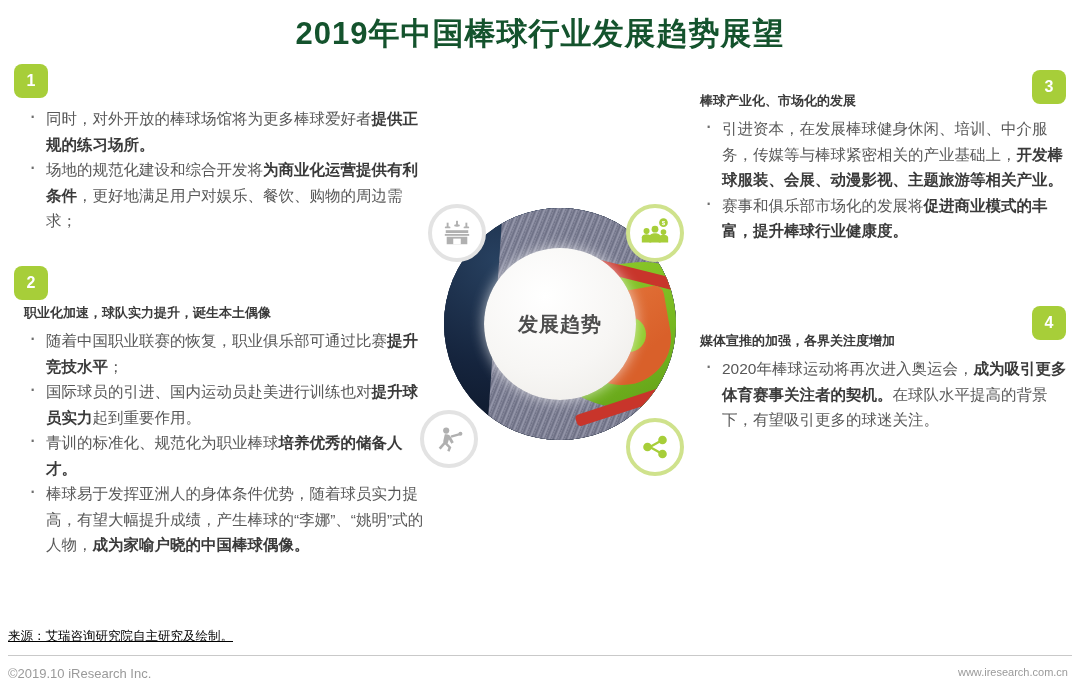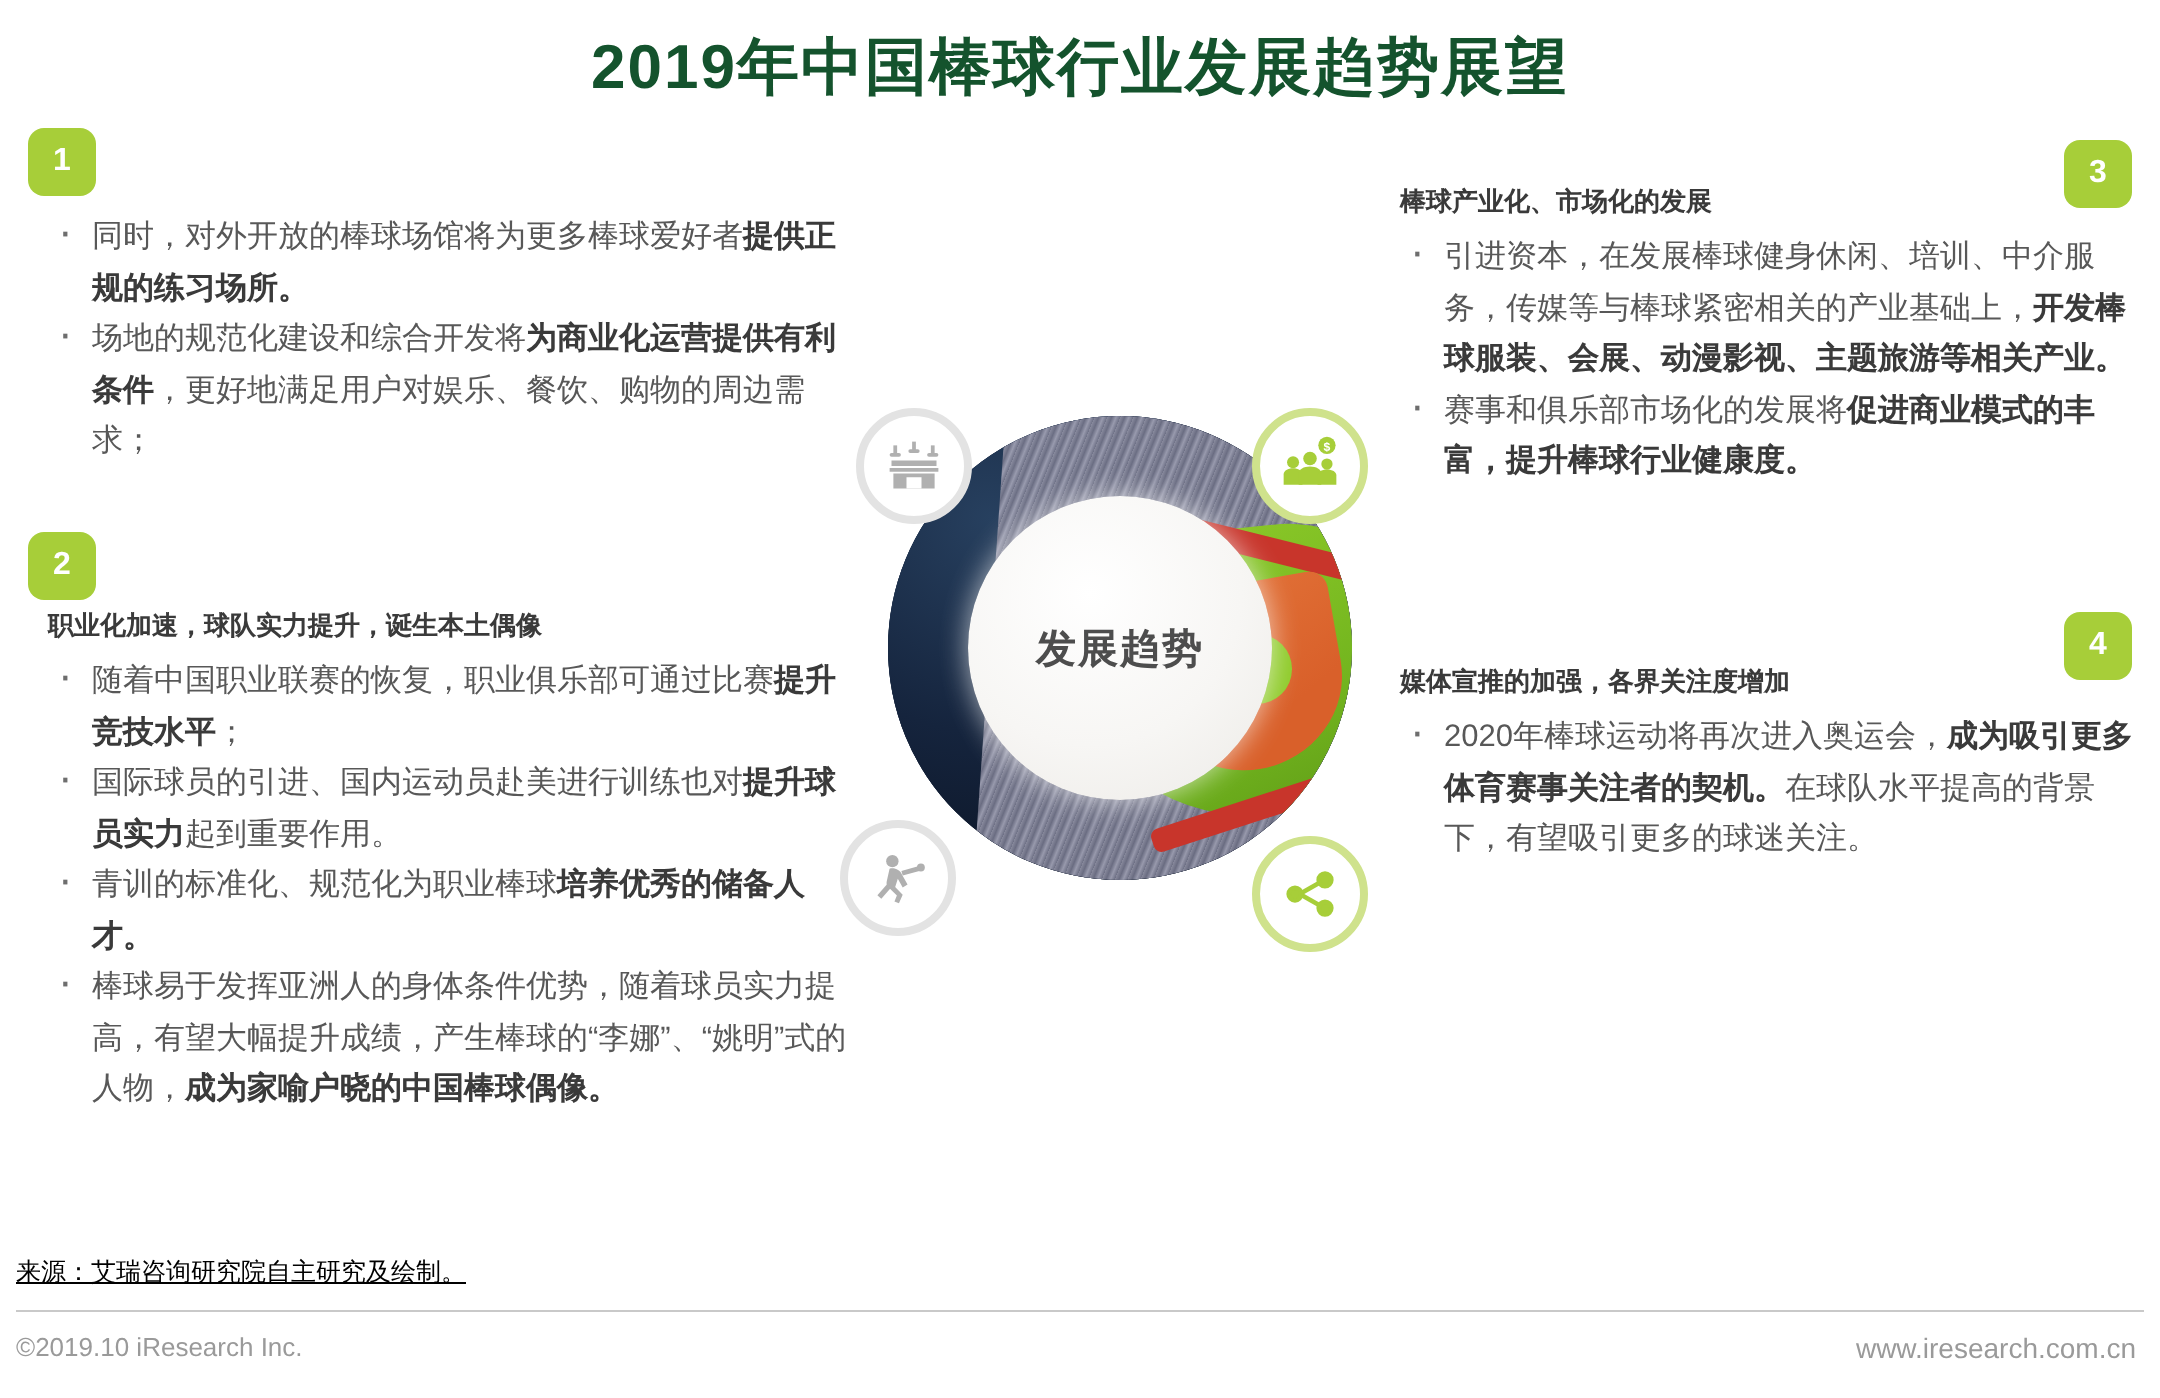--- a/index.html
+++ b/index.html
@@ -243,21 +243,21 @@
     position: absolute;
     left: 8px;
     top: 666px;
     font-size: 13px;
     color: #9a9a9a;
   }
   .weburl {
     position: absolute;
     right: 12px;
     top: 666px;
-    font-size: 14px;
+    font-size: 11px;
     color: #9a9a9a;
   }
 </style>
 </head>
 <body>
 
 <div class="title">2019年中国棒球行业发展趋势展望</div>
 
 <div class="badge badge-1">1</div>
 <div class="badge badge-2">2</div>

